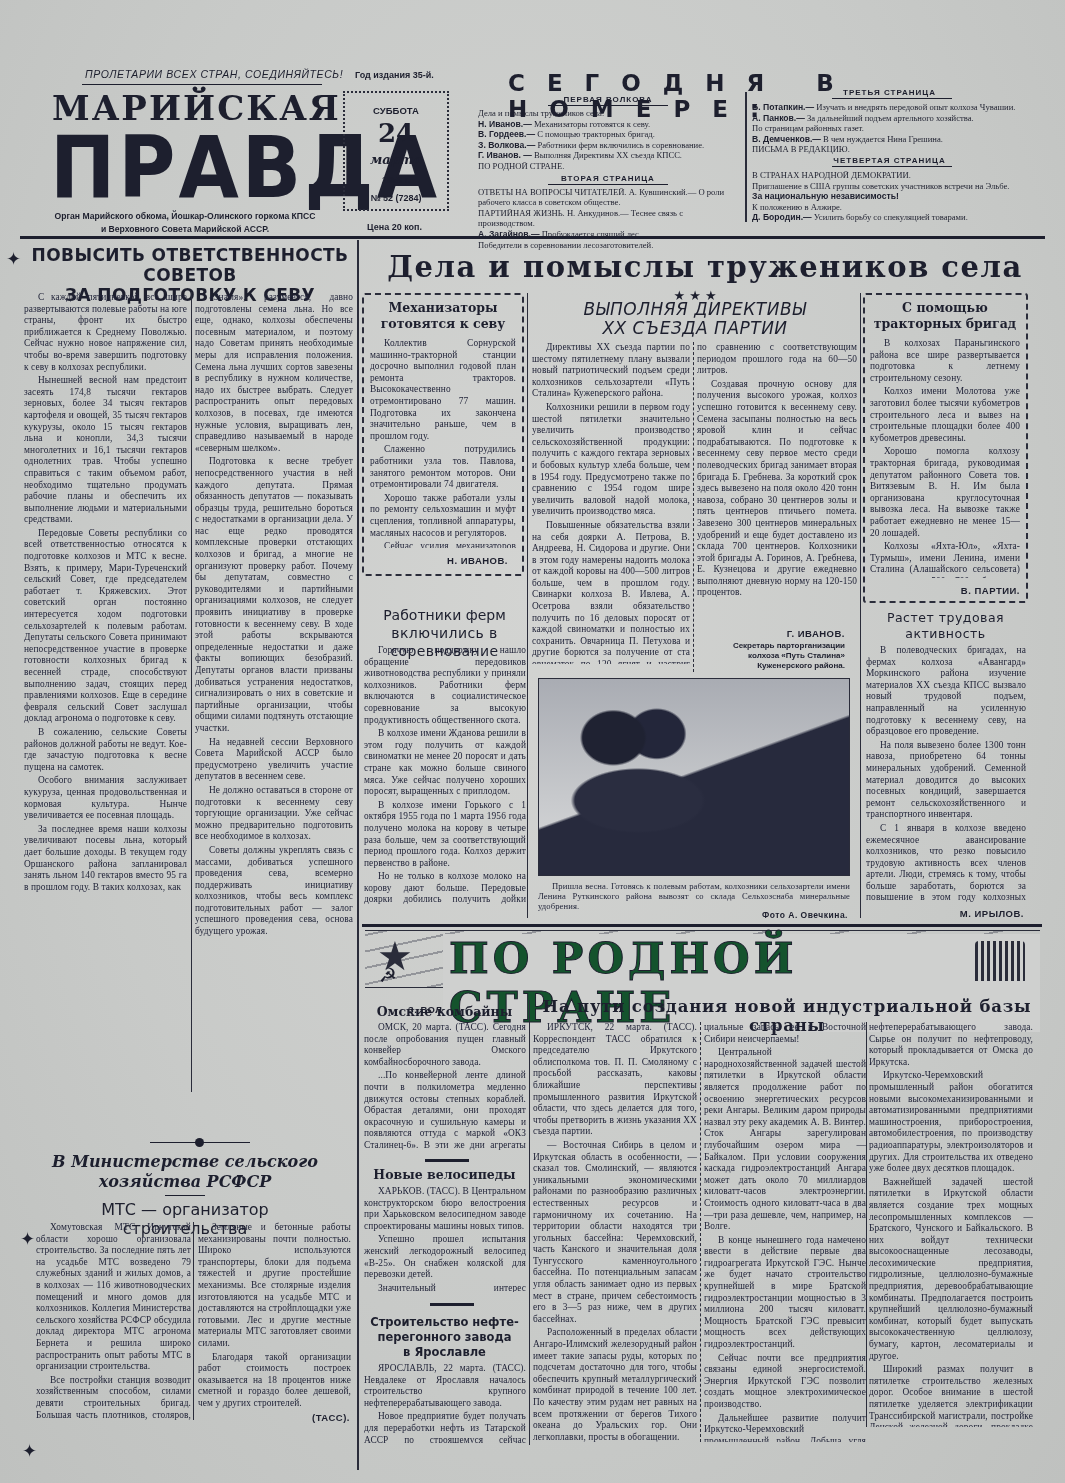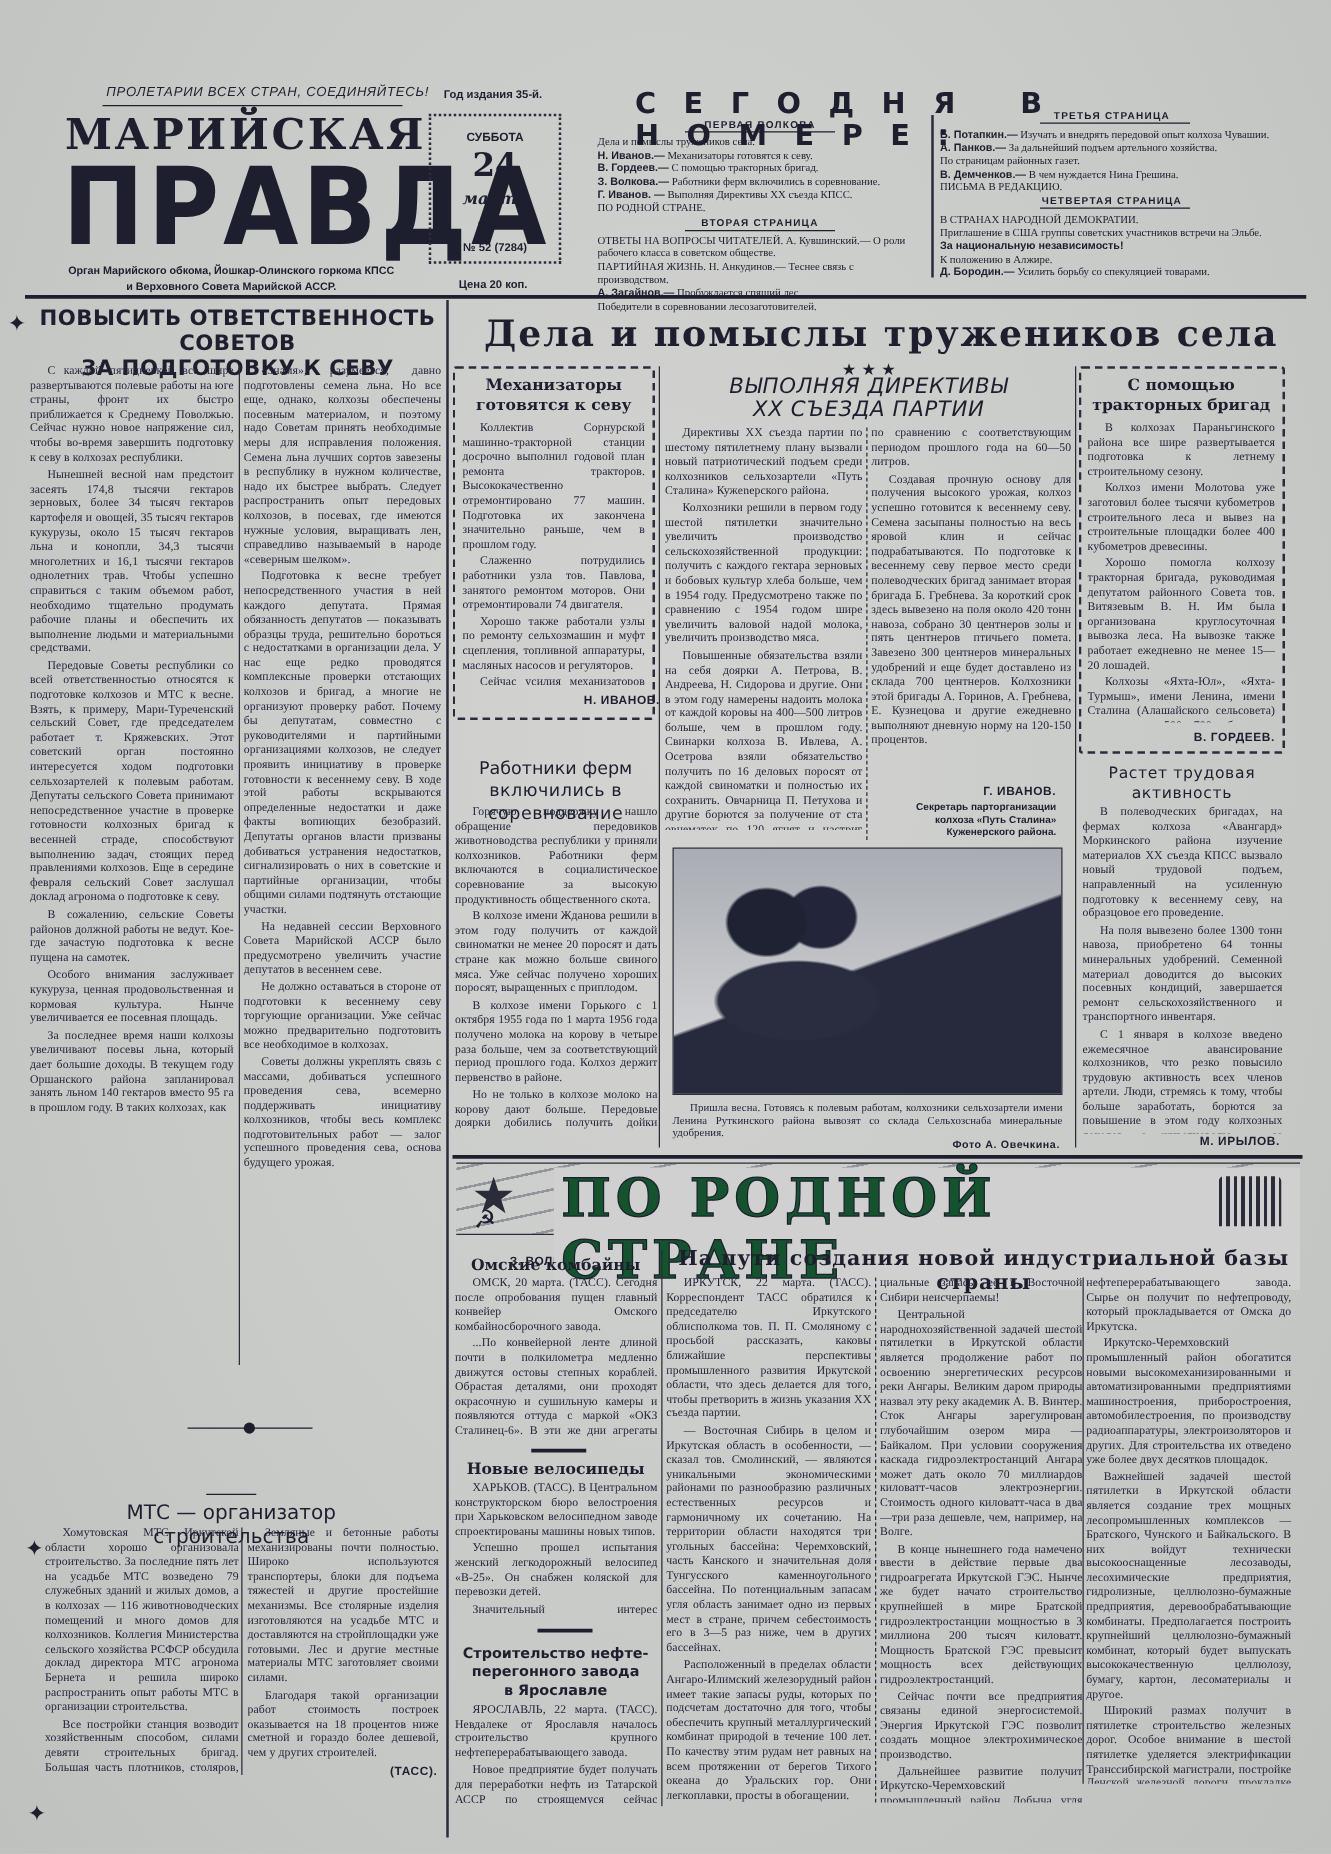--- a/index.html
+++ b/index.html
@@ -169,20 +169,24 @@
     <p>На недавней сессии Верховного Совета Марийской АССР было предусмотрено увеличить участие депутатов в весеннем севе.</p>
     <p>Не должно оставаться в стороне от подготовки к весеннему севу торгующие организации. Уже сейчас можно предварительно подготовить все необходимое в колхозах.</p>
     <p>Советы должны укреплять связь с массами, добиваться успешного проведения сева, всемерно поддерживать инициативу колхозников, чтобы весь комплекс подготовительных работ — залог успешного проведения сева, основа будущего урожая.</p>
   </div>
   <div class="rule-v" style="left:357px;top:240px;height:1230px;border-left-width:2px;"></div>
 
   <div class="abs" style="left:150px;top:1138px;">
     <div style="width:100px;border-top:1px solid #1d1f2e;position:relative;top:4px;"></div>
     <div style="position:absolute;left:45px;top:0;width:9px;height:9px;border-radius:50%;background:#1d1f2e;"></div>
   </div>
+  <div class="abs" style="left:40px;top:1152px;width:290px;text-align:center;font-family:'DejaVu Serif',serif;font-style:italic;font-weight:bold;font-size:16px;line-height:20px;">
+    <div>В Министерстве сельского</div>
+    <div>хозяйства РСФСР</div>
+  </div>
   <div class="abs" style="left:165px;top:1195px;width:40px;border-top:1px solid #1d1f2e;"></div>
   <div class="abs" style="left:40px;top:1200px;width:290px;text-align:center;font-family:'DejaVu Sans',sans-serif;font-size:16px;">МТС — организатор строительства</div>
   <div class="abs txt" style="left:36px;top:1222px;width:155px;height:200px;overflow:hidden;">
     <p>Хомутовская МТС Иркутской области хорошо организовала строительство. За последние пять лет на усадьбе МТС возведено 79 служебных зданий и жилых домов, а в колхозах — 116 животноводческих помещений и много домов для колхозников. Коллегия Министерства сельского хозяйства РСФСР обсудила доклад директора МТС агронома Бернета и решила широко распространить опыт работы МТС в организации строительства.</p>
     <p>Все постройки станция возводит хозяйственным способом, силами девяти строительных бригад. Большая часть плотников, столяров, каменщиков, штукатуров и кровельщиков была подготовлена самой МТС из числа трактористов, комбайнеров и других механизаторов — всего более 100 человек. Многие из них, оставаясь механизаторами, занимаются строительством в свободное от полевых работ время.</p>
   </div>
   <div class="rule-v" style="left:193px;top:1222px;height:198px;"></div>
   <div class="abs txt" style="left:198px;top:1222px;width:153px;height:188px;overflow:hidden;">
     <p>Земляные и бетонные работы механизированы почти полностью. Широко используются транспортеры, блоки для подъема тяжестей и другие простейшие механизмы. Все столярные изделия изготовляются на усадьбе МТС и доставляются на стройплощадки уже готовыми. Лес и другие местные материалы МТС заготовляет своими силами.</p>
     <p>Благодаря такой организации работ стоимость построек оказывается на 18 процентов ниже сметной и гораздо более дешевой, чем у других строителей.</p>
@@ -193,21 +197,21 @@
   <div class="abs h-serif" style="left:365px;top:250px;width:680px;font-size:29px;letter-spacing:1.5px;">Дела и помыслы тружеников села</div>
 
   <div class="wavy-box" style="left:362px;top:293px;width:162px;height:283px;"></div>
   <div class="abs h-serif" style="left:368px;top:300px;width:150px;font-size:12.5px;line-height:16px;">Механизаторы готовятся к севу</div>
   <div class="abs txt" style="left:370px;top:338px;width:146px;height:210px;overflow:hidden;">
     <p>Коллектив Сорнурской машинно-тракторной станции досрочно выполнил годовой план ремонта тракторов. Высококачественно отремонтировано 77 машин. Подготовка их закончена значительно раньше, чем в прошлом году.</p>
     <p>Слаженно потрудились работники узла тов. Павлова, занятого ремонтом моторов. Они отремонтировали 74 двигателя.</p>
     <p>Хорошо также работали узлы по ремонту сельхозмашин и муфт сцепления, топливной аппаратуры, масляных насосов и регуляторов.</p>
     <p>Сейчас усилия механизаторов направлены на скорейшее завершение ремонта прицепных сельскохозяйственных машин и орудий. 186 плугов, культиваторов и сеялок уже подготовлены к полевым работам. Полностью закончили ремонт сельхозмашин тракторная бригада Ивана Ермолина и 19 тракторная бригада Сергея Иванова.</p>
   </div>
-  <div class="abs sign" style="left:382px;top:555px;width:146px;">Н. ИВАНОВ.</div>
+  <div class="abs sign" style="left:362px;top:555px;width:146px;">Н. ИВАНОВ.</div>
 
   <div class="abs" style="left:362px;top:606px;width:165px;text-align:center;font-family:'DejaVu Sans',sans-serif;font-size:14px;line-height:18px;">
     <div>Работники ферм</div>
     <div style="letter-spacing:0.4px;">включились в соревнование</div>
   </div>
   <div class="abs txt" style="left:364px;top:645px;width:162px;height:262px;overflow:hidden;">
     <p>Горячую поддержку нашло обращение передовиков животноводства республики у приняли колхозников. Работники ферм включаются в социалистическое соревнование за высокую продуктивность общественного скота.</p>
     <p>В колхозе имени Жданова решили в этом году получить от каждой свиноматки не менее 20 поросят и дать стране как можно больше свиного мяса. Уже сейчас получено хороших поросят, выращенных с приплодом.</p>
     <p>В колхозе имени Горького с 1 октября 1955 года по 1 марта 1956 года получено молока на корову в четыре раза больше, чем за соответствующий период прошлого года. Колхоз держит первенство в районе.</p>
     <p>Но не только в колхозе молоко на корову дают больше. Передовые доярки добились получить дойки молоков выше плана.</p>
@@ -251,21 +255,21 @@
   <div class="abs h-serif" style="left:866px;top:300px;width:158px;font-size:12.5px;line-height:16px;">
     <div>С помощью</div>
     <div>тракторных бригад</div>
   </div>
   <div class="abs txt" style="left:870px;top:338px;width:150px;height:240px;overflow:hidden;">
     <p>В колхозах Параньгинского района все шире развертывается подготовка к летнему строительному сезону.</p>
     <p>Колхоз имени Молотова уже заготовил более тысячи кубометров строительного леса и вывез на строительные площадки более 400 кубометров древесины.</p>
     <p>Хорошо помогла колхозу тракторная бригада, руководимая депутатом районного Совета тов. Витязевым В. Н. Им была организована круглосуточная вывозка леса. На вывозке также работает ежедневно не менее 15—20 лошадей.</p>
     <p>Колхозы «Яхта-Юл», «Яхта-Турмыш», имени Ленина, имени Сталина (Алашайского сельсовета) заготовили по 500—700 кубометров леса. Только в феврале колхозы района заготовили строительного лесоматериала 8000 кубометров и вывезли более 5000 кубометров, из них силами МТС более 3000 кубометров.</p>
   </div>
-  <div class="abs sign" style="left:870px;top:585px;width:150px;">В. ГОРДЕЕВ.</div>
+  <div class="abs sign" style="left:870px;top:585px;width:150px;">В. ПАРТИИ.</div>
 
   <div class="abs" style="left:863px;top:610px;width:165px;text-align:center;font-family:'DejaVu Sans',sans-serif;font-size:12.5px;line-height:16px;letter-spacing:0.5px;">
     <div>Растет трудовая</div>
     <div>активность</div>
   </div>
   <div class="abs txt" style="left:866px;top:645px;width:160px;height:262px;overflow:hidden;">
     <p>В полеводческих бригадах, на фермах колхоза «Авангард» Моркинского района изучение материалов XX съезда КПСС вызвало новый трудовой подъем, направленный на усиленную подготовку к весеннему севу, на образцовое его проведение.</p>
     <p>На поля вывезено более 1300 тонн навоза, приобретено 64 тонны минеральных удобрений. Семенной материал доводится до высоких посевных кондиций, завершается ремонт сельскохозяйственного и транспортного инвентаря.</p>
     <p>С 1 января в колхозе введено ежемесячное авансирование колхозников, что резко повысило трудовую активность всех членов артели. Люди, стремясь к тому, чтобы больше заработать, борются за повышение в этом году колхозных доходов, а животноводы — за высокую продуктивность скота. Доярки, например, обязались выше надоить от каждой коровы по литру молока.</p>
 

